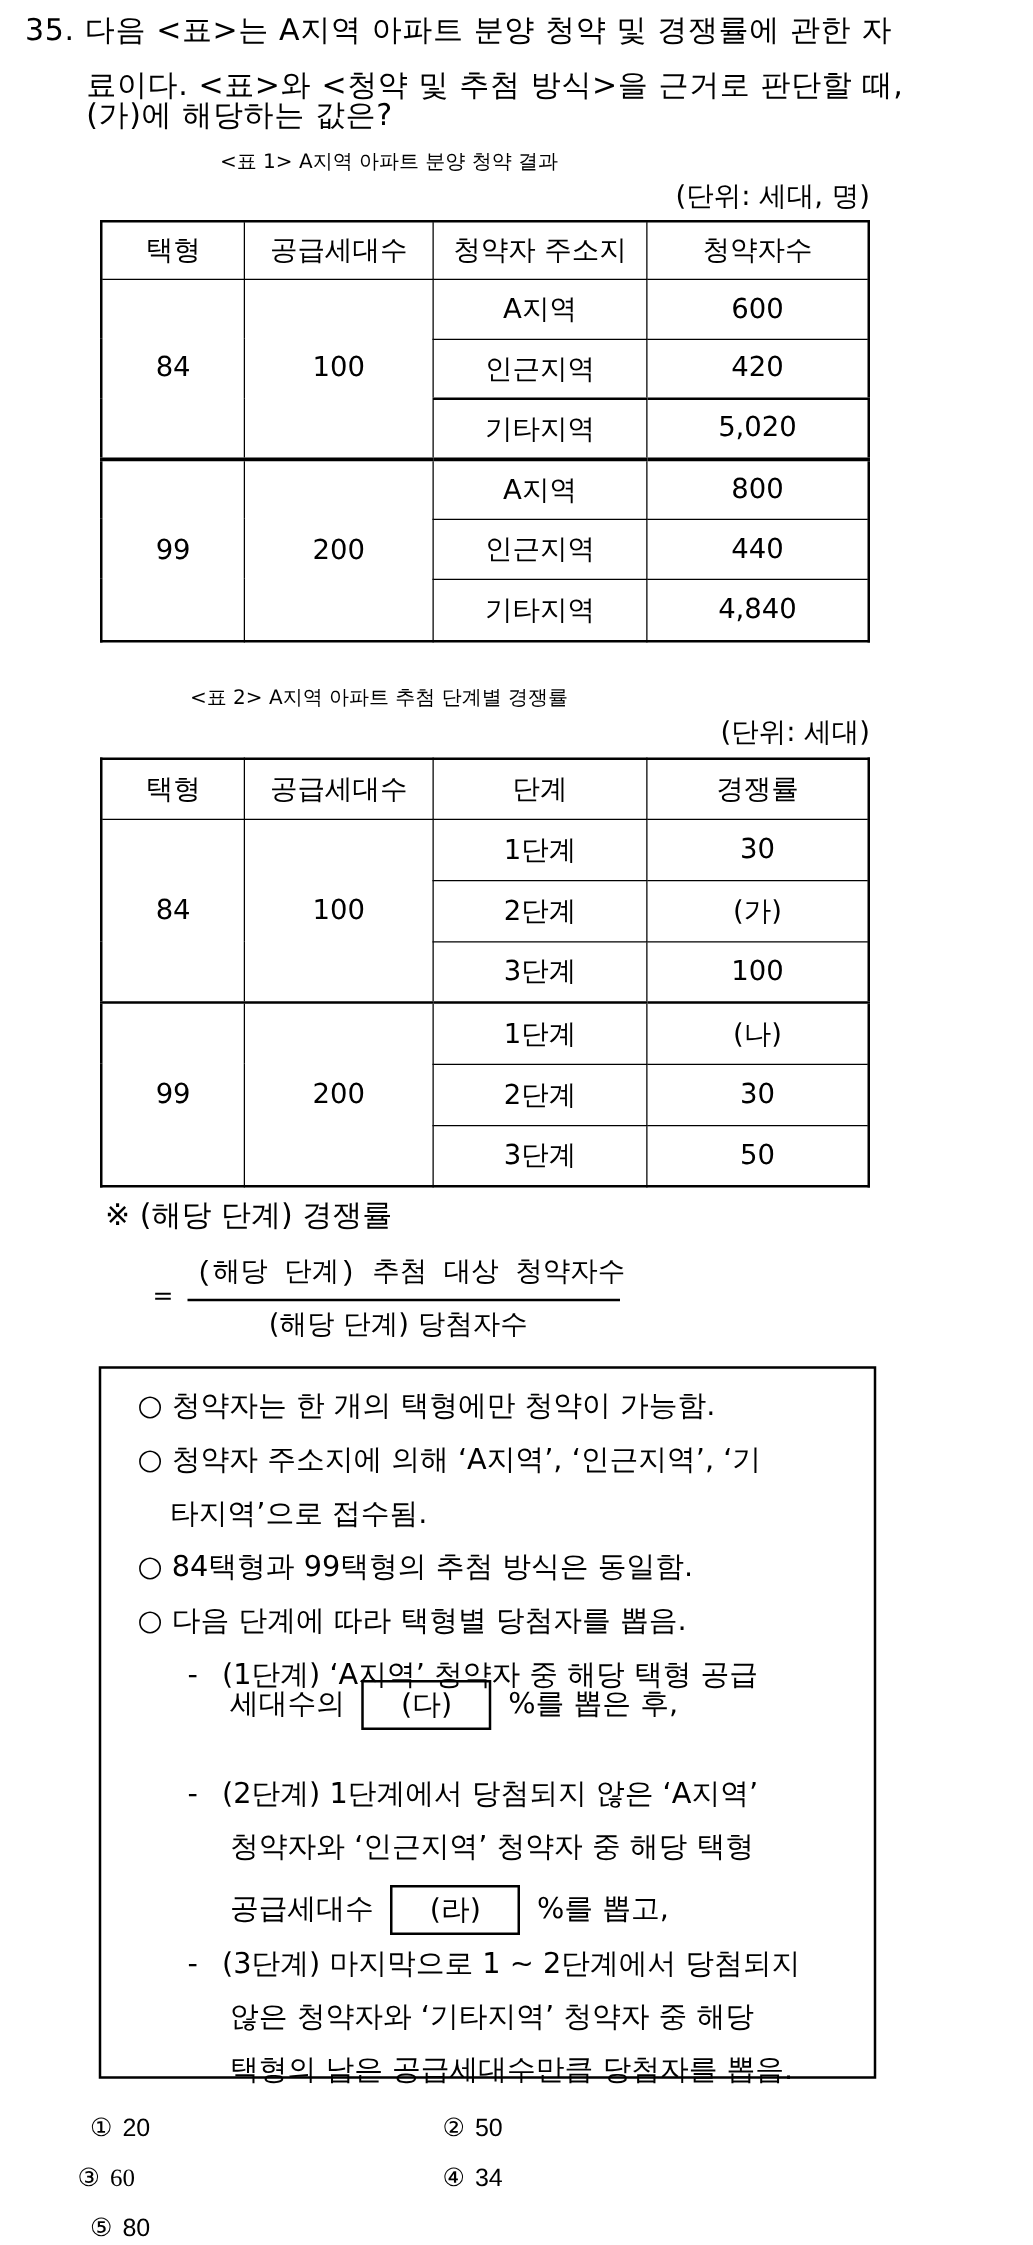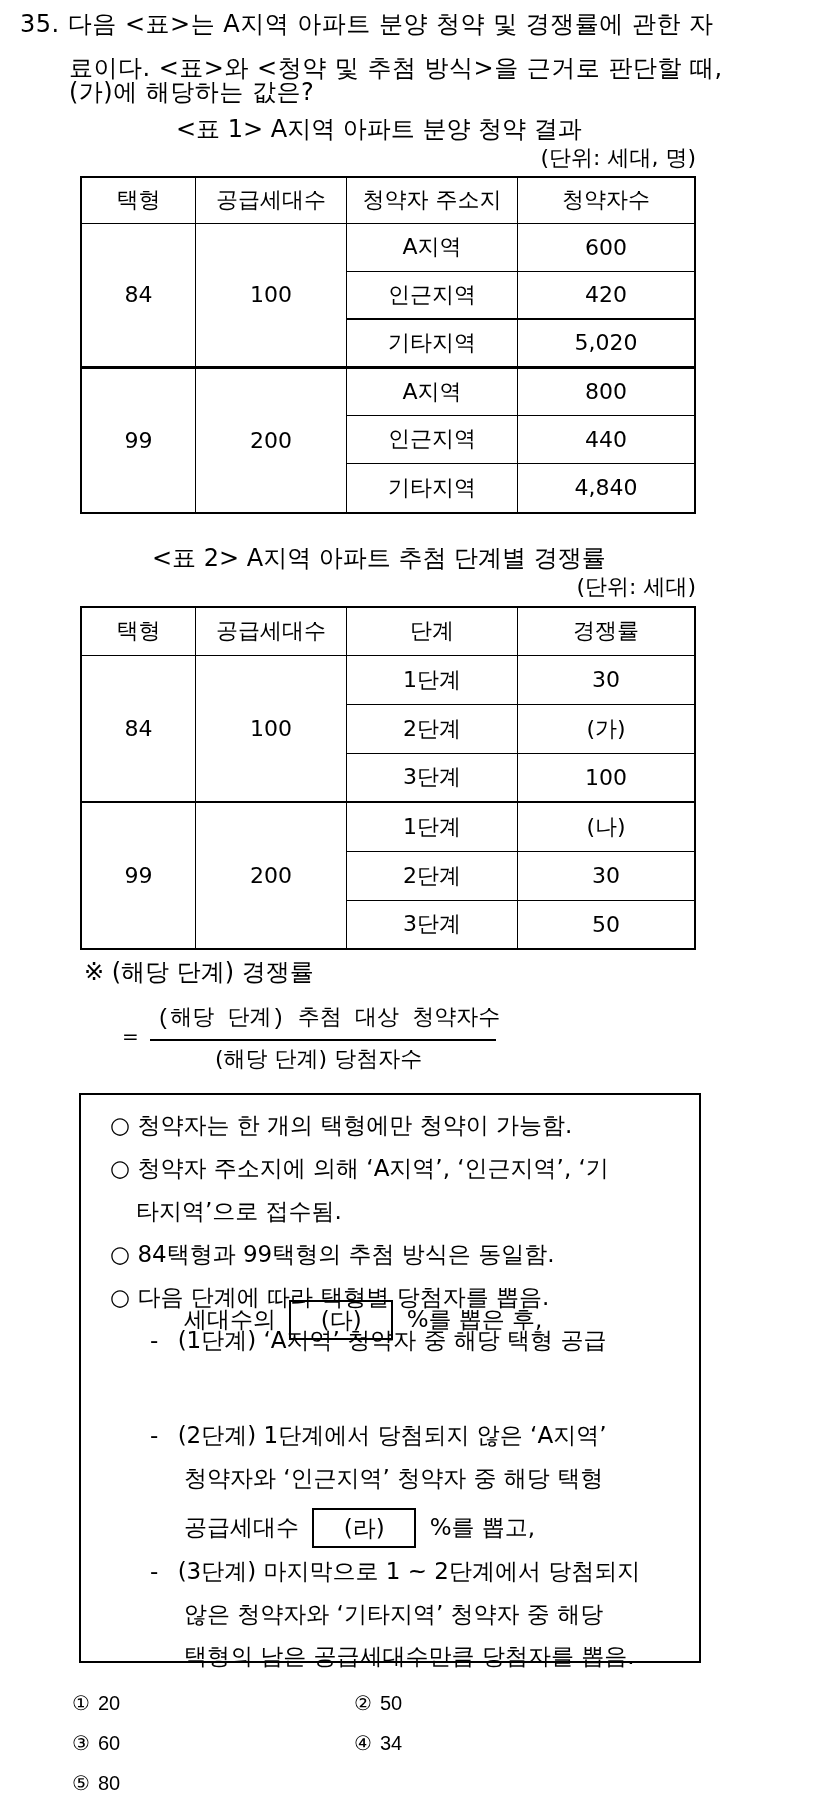--- a/index.html
+++ b/index.html
@@ -1,21 +1,21 @@
 <!DOCTYPE html>
 <html><head>
 <meta charset="utf-8">
 <style>
   html, body { margin: 0; padding: 0; background: #ffffff; }
   body {
     width: 826px; height: 1796px; position: relative; overflow: hidden;
     font-family: "DejaVu Sans", sans-serif; color: #000;
   }
   .q-line { position: absolute; font-size: 24px; line-height: 32px; white-space: nowrap; letter-spacing: 0.5px; }
-  .caption { position: absolute; font-size: 24px; line-height: 30px; white-space: nowrap; }
+  .caption { position: absolute; font-size: 16px; line-height: 30px; white-space: nowrap; }
   .unit { position: absolute; font-size: 22px; line-height: 28px; white-space: nowrap; right: 130px; }
   table.data {
     position: absolute; left: 80px; width: 616px; border-collapse: collapse;
     font-size: 22px; text-align: center;
   }
   table.data td, table.data th {
     border: 1.5px solid #000; font-weight: normal; padding: 0;
   }
   table.data { border: 2.5px solid #000; }
   table.data tr.group-end td { border-bottom: 3px solid #000; }
@@ -152,21 +152,21 @@
 </div>
 <div class="rule" style="left:110px; top:1282px;">
   <span>○</span>
   <span>다음 단계에 따라 택형별 당첨자를 뽑음.</span>
 </div>
 
 <div class="rule" style="left:150px; top:1325px;">
   <span>-</span>
   <span style="margin-left:12px;">(1단계) ‘A지역’ 청약자 중 해당 택형 공급</span>
 </div>
-<div class="rule" style="left:184px; top:1300px;">
+<div class="rule" style="left:184px; top:1344px;">
   <span>세대수의</span>
   <span class="blank">(다)</span>
   <span>%를 뽑은 후,</span>
 </div>
 
 <div class="rule" style="left:150px; top:1420px;">
   <span>-</span>
   <span style="margin-left:12px;">(2단계) 1단계에서 당첨되지 않은 ‘A지역’</span>
 </div>
 <div class="rule" style="left:184px; top:1463px;">청약자와 ‘인근지역’ 청약자 중 해당 택형</div>
@@ -183,21 +183,21 @@
 <div class="rule" style="left:184px; top:1599px;">않은 청약자와 ‘기타지역’ 청약자 중 해당</div>
 
 <div class="rule" style="left:184px; top:1628px; top:1641px;">택형의 남은 공급세대수만큼 당첨자를 뽑음.</div>
 
 <div class="choice" style="left:72px; top:1688px;">
   <span class="num">①</span><span>20</span>
 </div>
 <div class="choice" style="left:354px; top:1688px;text-align:center;">
   <span class="num">②</span><span>50</span>
 </div>
-<div class="choice" style="left:72px; top:1728px;">
+<div class="choice" style="left:62px; top:1728px;font-family:Liberation Serif, serif;">
   <span class="num">③</span><span>60</span>
 </div>
 <div class="choice" style="left:354px; top:1728px;">
   <span class="num">④</span><span>34</span>
 </div>
 <div class="choice" style="left:72px; top:1768px;">
   <span class="num">⑤</span><span>80</span>
 </div>
 
 </body></html>

